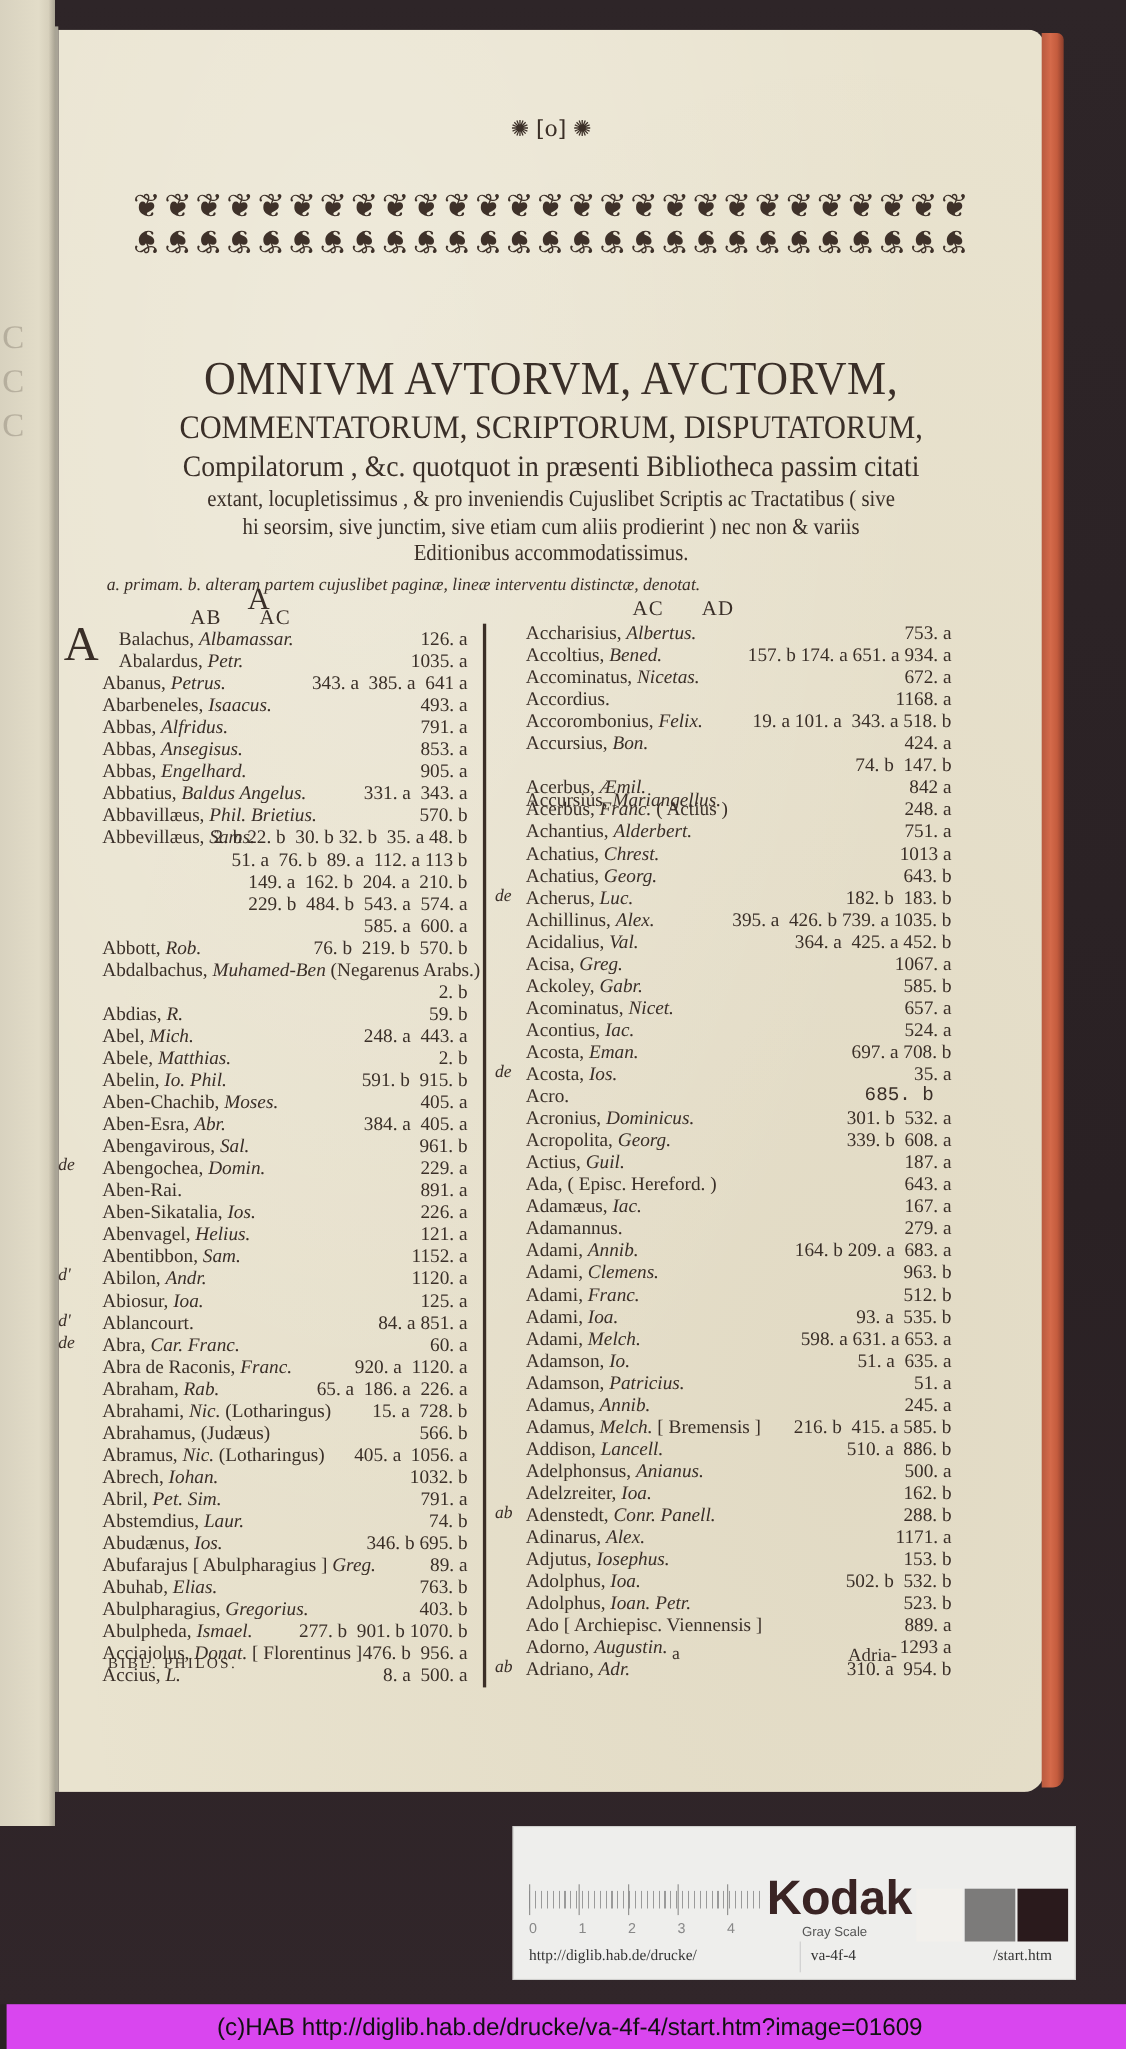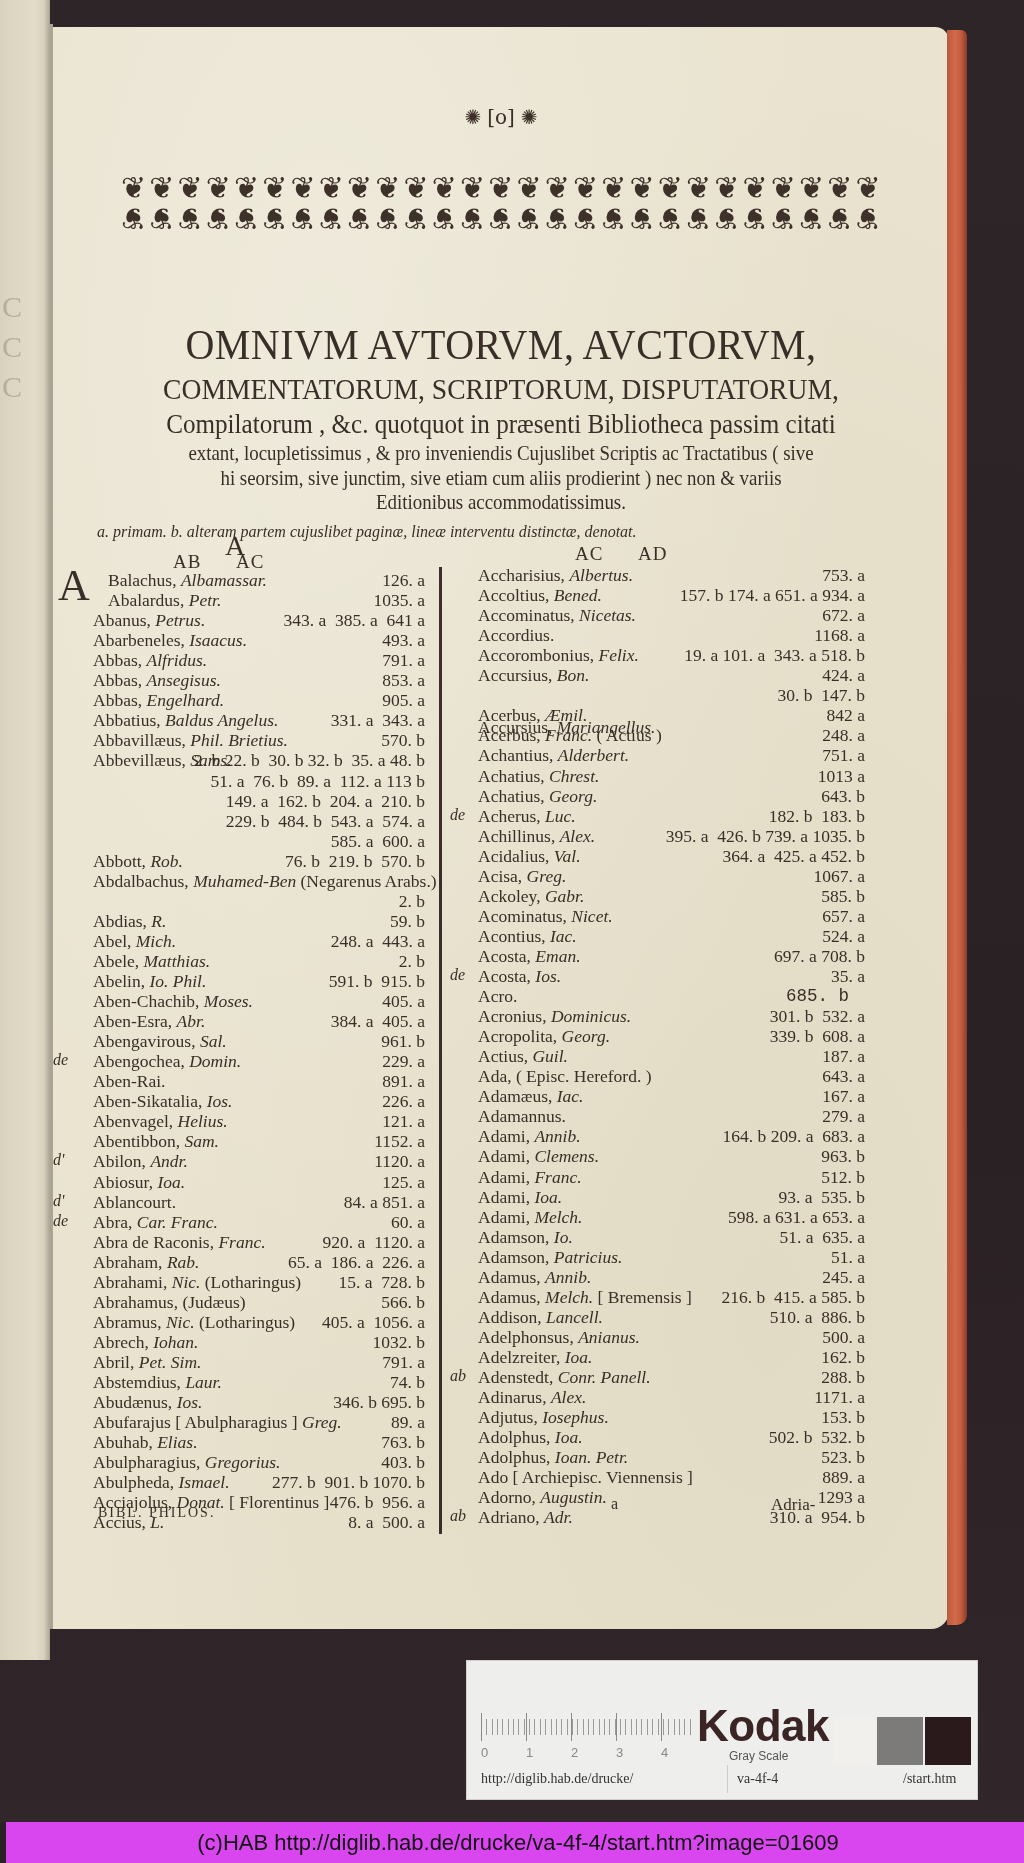--- a/index.html
+++ b/index.html
@@ -542,21 +542,21 @@
         <span class="refs" style="right: 0px; white-space: pre;">19. a 101. a  343. a 518. b</span>
       </div>
       <div class="entry" style="top: 638.25px; left: 397px; width: 415px;">
         <span class="prefix" style="left: 0px;"></span>
         <span class="name" style="left: 28px;"><span>Accursius,</span> <i>Bon.</i> <span></span> <i></i></span>
         <span class="refs" style="right: 0px; white-space: pre;">424. a</span>
       </div>
       <div class="entry" style="top: 658.3px; left: 397px; width: 415px;">
         <span class="prefix" style="left: 0px;"></span>
         <span class="name" style="left: 28px; margin-top: 32px;"><span>Accursius,</span> <i>Mariangellus.</i> <span></span> <i></i></span>
-        <span class="refs" style="right: 0px; white-space: pre;">30. b  147. b</span>
+        <span class="refs" style="right: 0px; white-space: pre;">74. b  147. b</span>
       </div>
       <div class="entry" style="top: 678.35px; left: 397px; width: 415px;">
         <span class="prefix" style="left: 0px;"></span>
         <span class="name" style="left: 28px;"><span>Acerbus,</span> <i>Æmil.</i> <span></span> <i></i></span>
         <span class="refs" style="right: 0px; white-space: pre;">842 a</span>
       </div>
       <div class="entry" style="top: 698.4px; left: 397px; width: 415px;">
         <span class="prefix" style="left: 0px;"></span>
         <span class="name" style="left: 28px;"><span>Acerbus,</span> <i>Franc.</i> <span>( Actius )</span> <i></i></span>
         <span class="refs" style="right: 0px; white-space: pre;">248. a</span>

